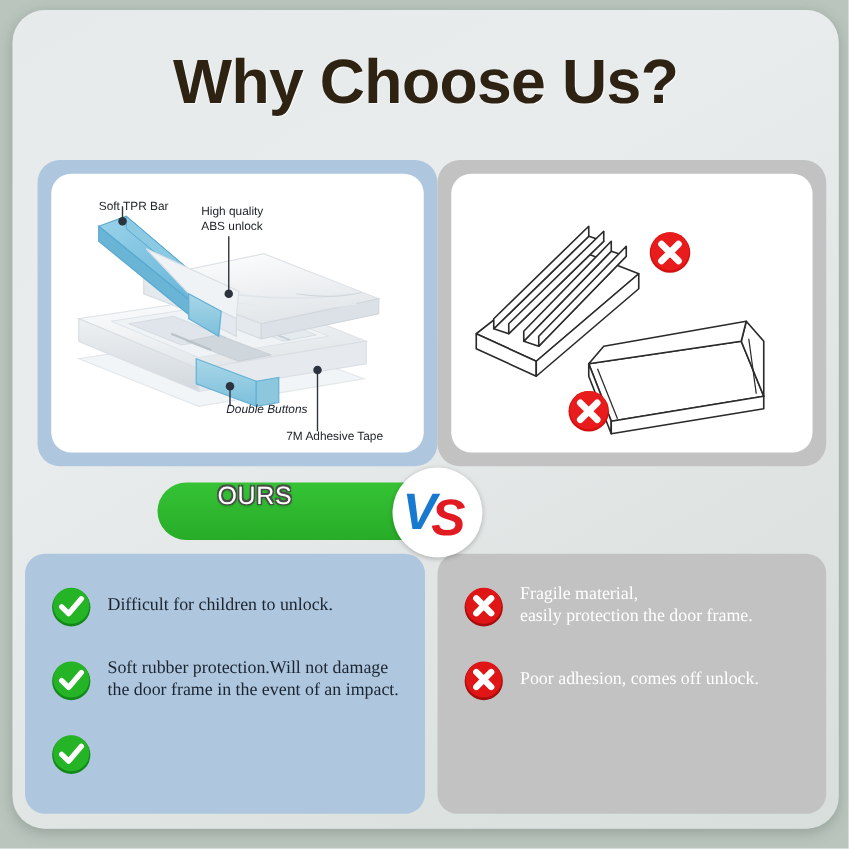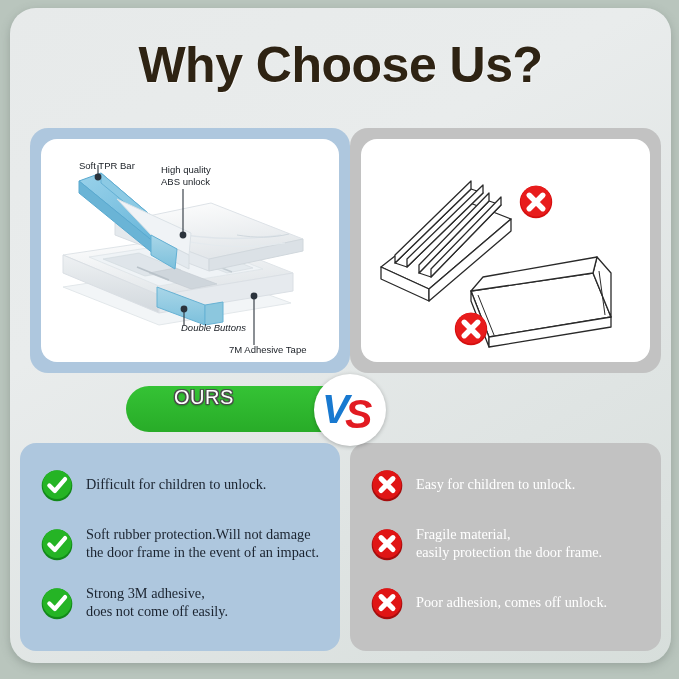--- a/index.html
+++ b/index.html
@@ -352,50 +352,40 @@
         <div class="feat-text">Soft rubber protection.Will not damage
 the door frame in the event of an impact.</div>
       </div>
 
       <div class="feat-row">
         <svg class="badge-icon" viewBox="0 0 40 40">
           <circle cx="20" cy="21" r="18" fill="#12881a"></circle>
           <circle cx="20" cy="19.5" r="17" fill="#25b425"></circle>
           <path d="M11,20.5 L17.5,27 L29.5,13" stroke="#ffffff" stroke-width="5" fill="none" stroke-linecap="round" stroke-linejoin="round"></path>
         </svg>
-        <div class="feat-text">Strong 3M adhesive,
-does not come off easily.</div>
       </div>
     </div>
 
     <div class="list-panel list-right">
+
 
       <div class="feat-row">
         <svg class="badge-icon" viewBox="0 0 40 40">
           <circle cx="20" cy="21" r="18" fill="#a50d0d"></circle>
           <circle cx="20" cy="19.5" r="17" fill="#e01515"></circle>
           <path d="M13,12.5 L27,26.5 M27,12.5 L13,26.5" stroke="#ffffff" stroke-width="6" stroke-linecap="round"></path>
         </svg>
-        <div class="feat-text">Easy for children to unlock.</div>
+        <div class="feat-text">Fragile material,
+easily protection the door frame.</div>
       </div>
 
       <div class="feat-row">
         <svg class="badge-icon" viewBox="0 0 40 40">
           <circle cx="20" cy="21" r="18" fill="#a50d0d"></circle>
           <circle cx="20" cy="19.5" r="17" fill="#e01515"></circle>
           <path d="M13,12.5 L27,26.5 M27,12.5 L13,26.5" stroke="#ffffff" stroke-width="6" stroke-linecap="round"></path>
         </svg>
-        <div class="feat-text">Fragile material,
-easily protection the door frame.</div>
-      </div>
-
-      <div class="feat-row">
-        <svg class="badge-icon" viewBox="0 0 40 40">
-          <circle cx="20" cy="21" r="18" fill="#a50d0d"></circle>
-          <circle cx="20" cy="19.5" r="17" fill="#e01515"></circle>
-          <path d="M13,12.5 L27,26.5 M27,12.5 L13,26.5" stroke="#ffffff" stroke-width="6" stroke-linecap="round"></path>
-        </svg>
         <div class="feat-text">Poor adhesion, comes off unlock.</div>
       </div>
     </div>
 
   </div>
 </div>
 
 </body></html>

